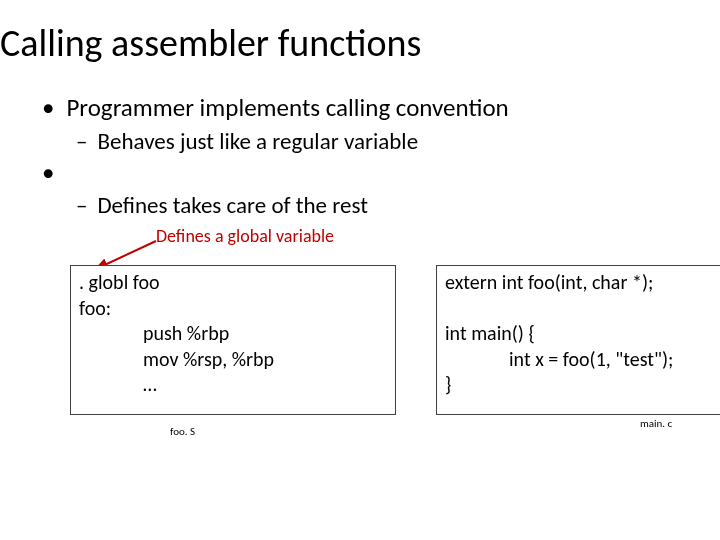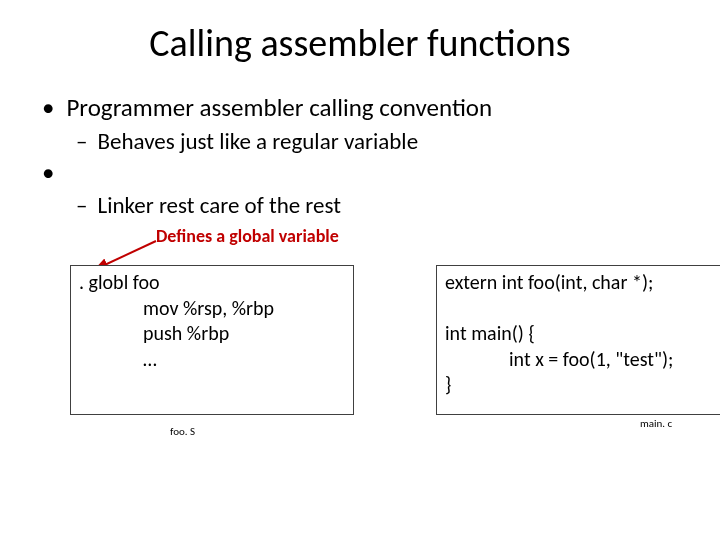--- a/index.html
+++ b/index.html
@@ -6,21 +6,21 @@
   body {
     width: 720px;
     height: 540px;
     background: #fff;
     font-family: Calibri, "Segoe UI", Arial, sans-serif;
     color: #000;
     position: relative;
     overflow: hidden;
   }
   .title {
-    text-align: center;
+    text-align: left;
     font-size: 38px;
     font-weight: 400;
     margin-top: 20px;
     margin-bottom: 26px;
     letter-spacing: 0px;
   }
   .content {
     padding-left: 42px;
     padding-right: 20px;
   }
@@ -40,42 +40,42 @@
     display: flex;
     align-items: flex-start;
     padding-left: 34px;
     margin-bottom: 2px;
   }
   .bullet-2 .dash {
     margin-right: 10px;
   }
   .annotation {
     color: #c00000;
-    font-weight: 700;
+    font-weight: 400;
     font-size: 18px;
     padding-left: 114px;
     margin-top: 6px;
     margin-bottom: 2px;
   }
   .boxes {
     position: relative;
     margin-top: 4px;
   }
   .codebox {
     position: absolute;
     border: 1px solid #404040;
     background: #fff;
     font-size: 20px;
     line-height: 1.28;
     padding: 4px 8px 4px 8px;
   }
   .codebox.left {
     left: 28px;
     top: 14px;
-    width: 284px;
+    width: 326px;
     height: 150px;
   }
   .codebox.right {
     left: 394px;
     top: 14px;
     width: 306px;
     height: 150px;
   }
   .ind1 { padding-left: 64px; }
   .ind2 { padding-left: 64px; }
@@ -92,51 +92,52 @@
 </style>
 </head>
 <body>
 
 <div class="title">Calling assembler functions</div>
 
 <div class="content">
 
   <div class="bullet-1">
     <span class="dot">•</span>
-    <span>Programmer assembler calling convention</span>
+    <span>Programmer implements calling convention</span>
   </div>
   <div class="bullet-2">
     <span class="dash">–</span>
     <span>Behaves just like a regular variable</span>
   </div>
   <div class="bullet-1">
     <span class="dot">•</span>
   </div>
   <div class="bullet-2">
     <span class="dash">–</span>
-    <span>Linker rest care of the rest</span>
+    <span>Defines takes care of the rest</span>
   </div>
 
   <div class="annotation">Defines a global variable</div>
 
   <div class="boxes">
 
     <svg class="arrow" style="left:48px; top:-12px;" width="70" height="36">
       <defs>
         <marker id="ah" markerWidth="8" markerHeight="8" refX="6" refY="3" orient="auto">
           <path d="M0,0 L7,3 L0,6 Z" fill="#c00000"></path>
         </marker>
       </defs>
       <line x1="66" y1="2" x2="6" y2="30" stroke="#c00000" stroke-width="2" marker-end="url(#ah)"></line>
     </svg>
 
     <div class="codebox left">
       <div>. globl foo</div>
+      <div>foo:</div>
+      <div class="ind1">push %rbp</div>
       <div class="ind1">mov %rsp, %rbp</div>
-      <div class="ind1">push %rbp</div>
       <div class="ind1">…</div>
     </div>
 
     <div class="codebox right">
       <div>extern int foo(int, char *);</div>
       <div>&nbsp;</div>
       <div>int main() {</div>
       <div class="ind2">int x = foo(1, "test");</div>
       <div>}</div>
     </div>

